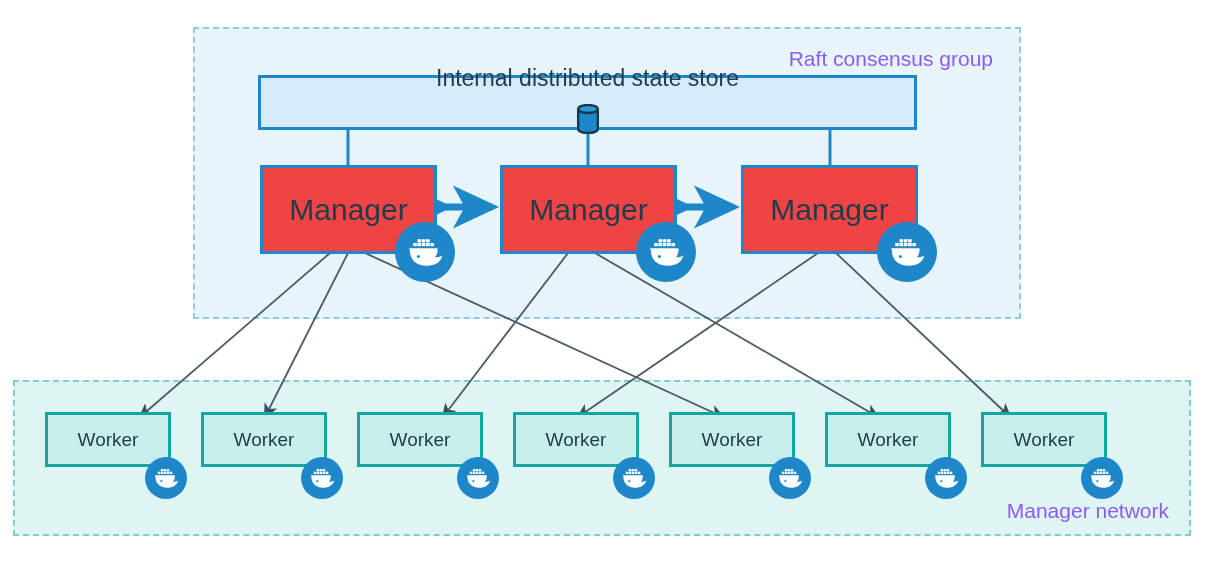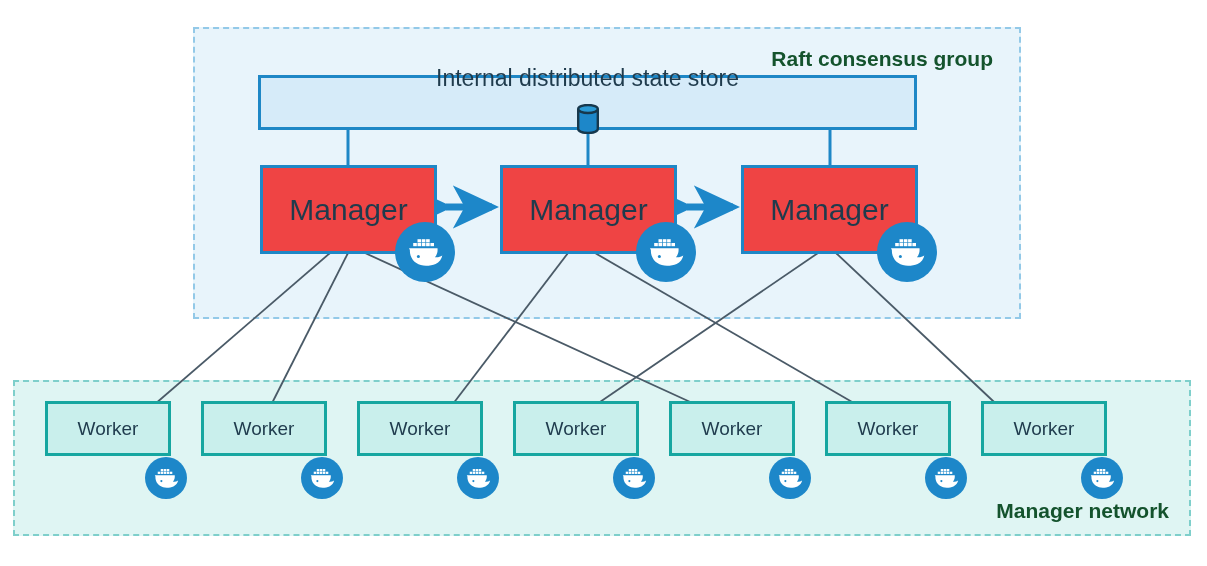--- a/index.html
+++ b/index.html
@@ -42,24 +42,23 @@
   .group-gossip {
     left: 13px;
     top: 380px;
     width: 1178px;
     height: 156px;
     background: #dff5f3;
     border: 2.5px dashed #7ecfcb;
   }
   .group-label {
     position: absolute;
-    color: #14532d;
+    color: #8b5cf6;
     font-size: 21px;
     white-space: nowrap;
-    font-weight: bold;
   }
   .label-raft {
     right: 26px;
     top: 18px;
   }
   .label-gossip {
     right: 20px;
     bottom: 11px;
   }
 
@@ -92,21 +91,21 @@
     border: 3px solid #1e87c6;
     font-size: 30px;
   }
   .m1 { left: 260px; }
   .m2 { left: 500px; }
   .m3 { left: 741px; }
 
   .worker {
     width: 126px;
     height: 55px;
-    top: 401px;
+    top: 412px;
     background: #c9efec;
     border: 3px solid #16a6a0;
     font-size: 19px;
   }
 
   
   .whale {
     position: absolute;
     border-radius: 50%;
     background: #1d87c9;

